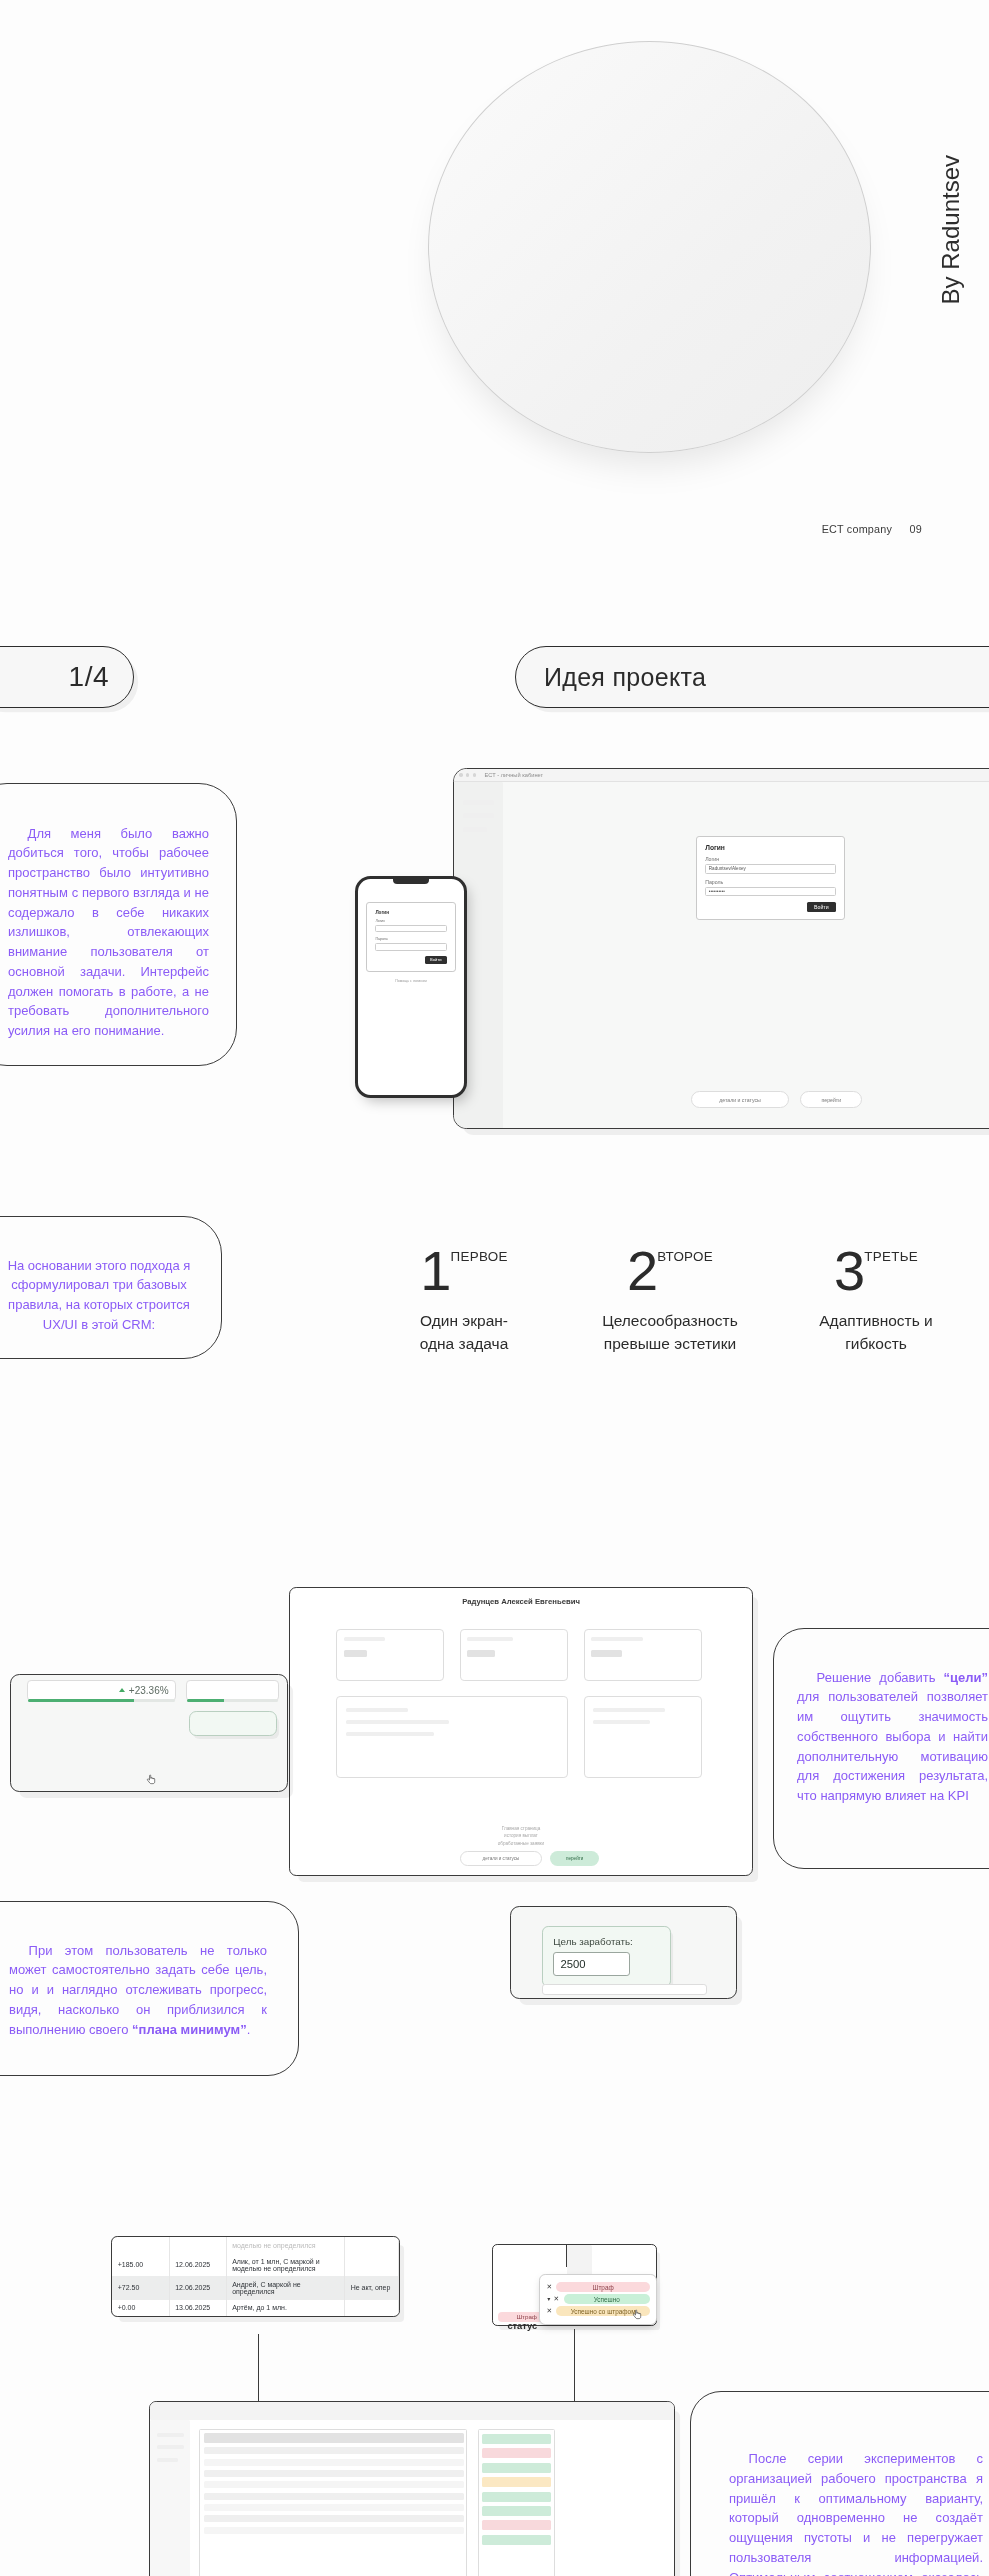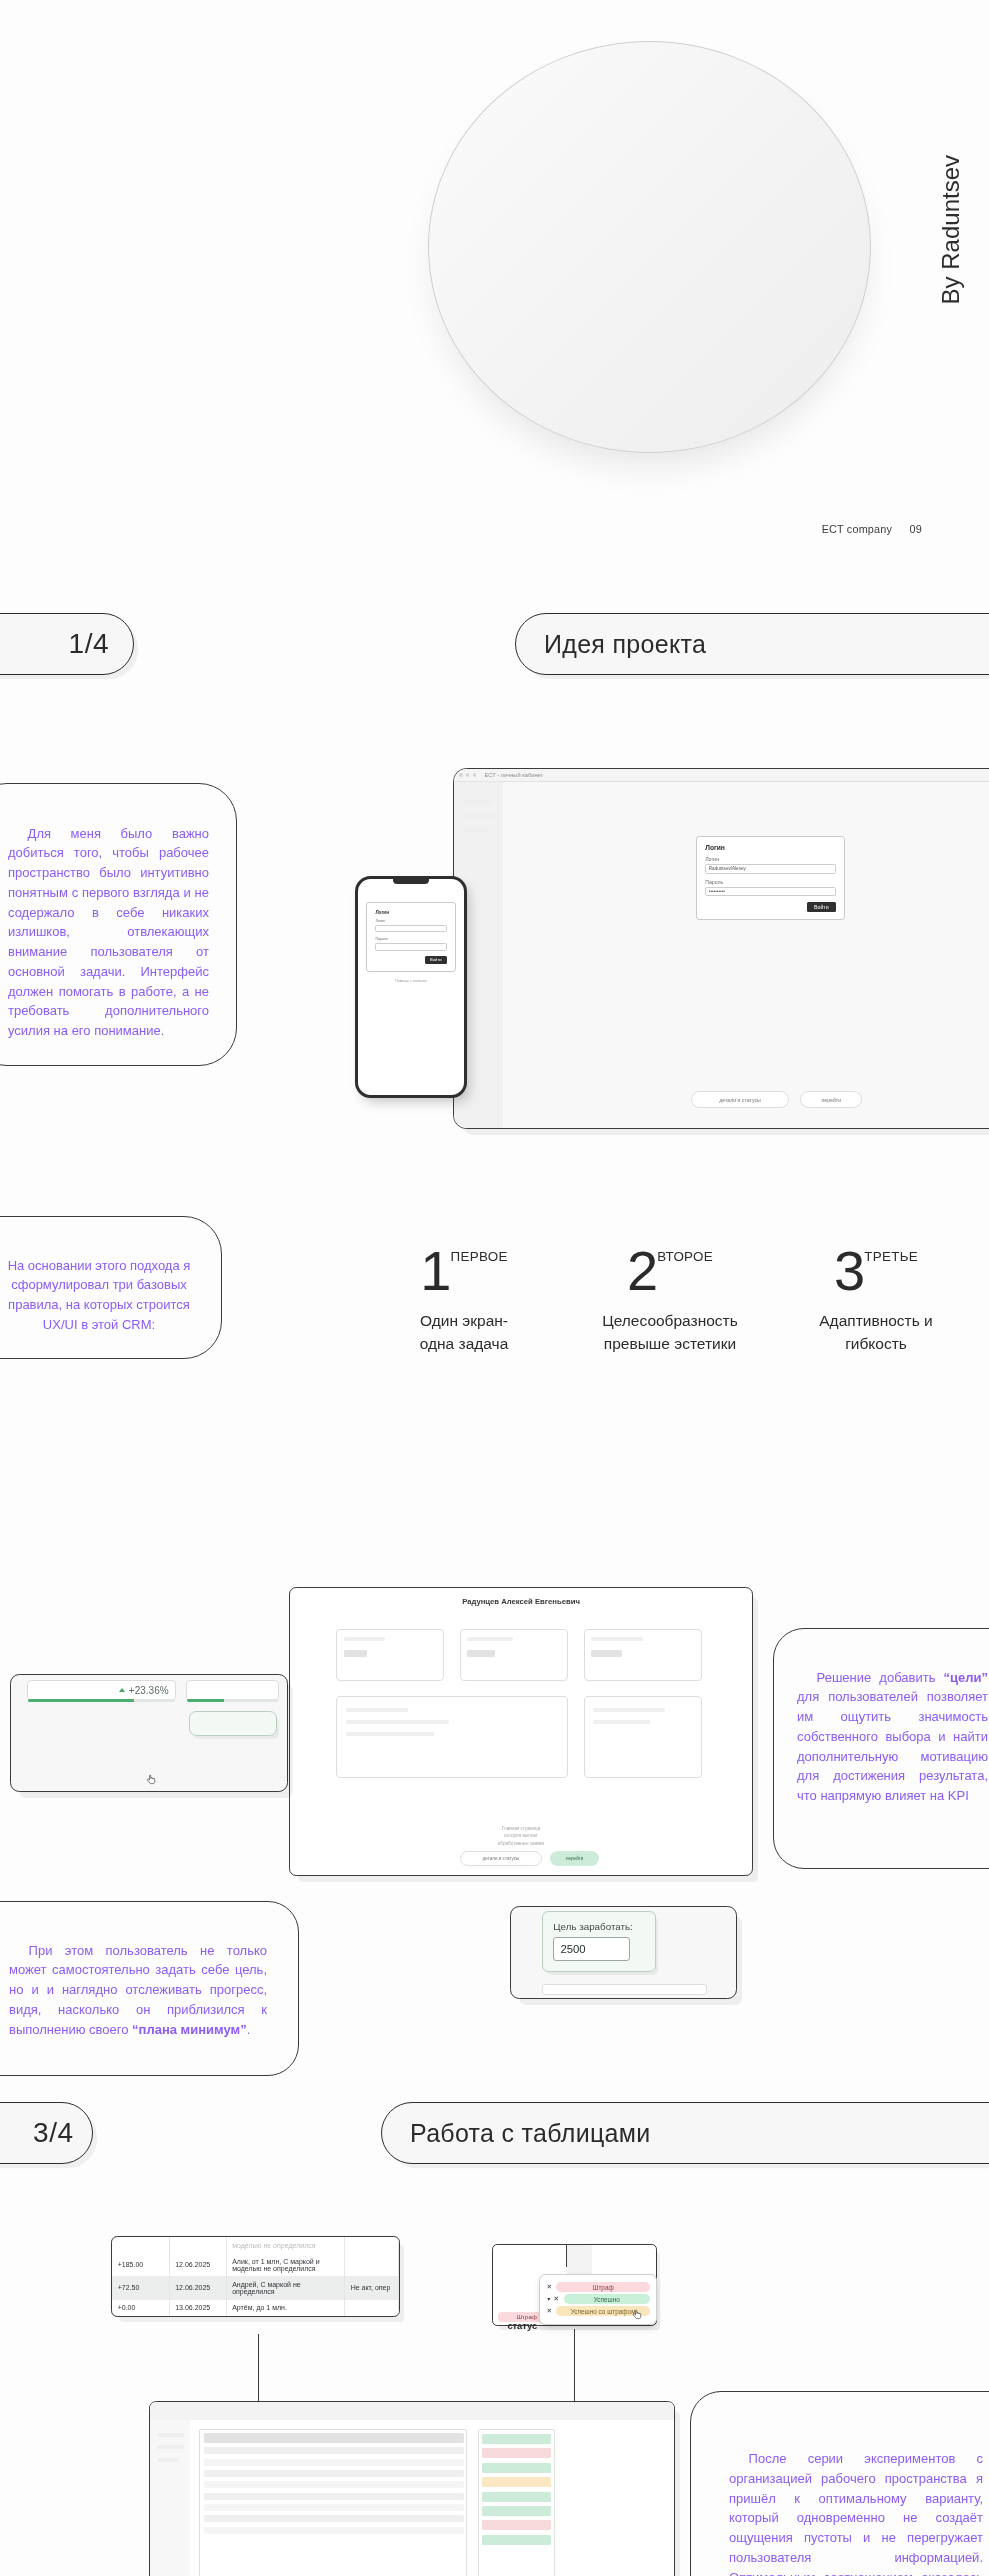--- a/index.html
+++ b/index.html
@@ -225,21 +225,21 @@
 
   <div class="hero">
     <div class="hero-ellipse"></div>
     <div class="hero-byline">By Raduntsev</div>
     <div class="hero-meta">
       <span>ECT company</span>
       <span>09</span>
     </div>
   </div>
 
-  <div class="sec-head" style="top:613px">
+  <div class="sec-head" style="top:646px">
     <div class="pill pill-num">
       <span>1/4</span>
     </div>
     <div class="pill pill-title">
       <span>Идея проекта</span>
     </div>
   </div>
 
   <div class="mock soft" style="left:453px; top:768px; width:577px; height:361px;">
     <div class="mock-bar">
@@ -361,47 +361,39 @@
 
     <div class="goal-card" style="left:178px; top:36px; width:88px; background:#f2f8f3;"></div>
     <div class="cursor" style="left:134px; top:98px;">
       <svg viewBox="0 0 24 30">
           <path d="M11 4c-.8 0-1.4.7-1.4 1.5v9.2l-2-2c-.6-.6-1.6-.6-2.2 0s-.6 1.6 0 2.2l5 6.2c.6.8 1.5 1.2 2.5 1.2h4.1c2 0 3.6-1.6 3.6-3.6v-6.1c0-.8-.6-1.4-1.4-1.4s-1.4.6-1.4 1.4v-.8c0-.8-.6-1.4-1.4-1.4s-1.4.6-1.4 1.4v-.9c0-.8-.6-1.4-1.4-1.4s-1.4.6-1.4 1.4V5.5C12.4 4.7 11.8 4 11 4z" fill="#fff" stroke="#222" stroke-width="1.2"></path>
         </svg>
     </div>
   </div>
 
   <div class="mock" style="left:510px; top:1906px; width:227px; height:93px; background:#f6f7f6; border-radius:9.3px;">
-    <div class="input-card" style="left:31px; top:4px; width:114px;">
+    <div class="input-card" style="left:31px; top:19px; width:129px;">
       <div class="t">Цель заработать:</div>
       <div class="box">2500</div>
     </div>
     <div class="wf w" style="left:31px;top:77px;width:165px;height:11.3px;border-radius:3.1px;"></div>
   </div>
 
   <div class="bubble" style="left:773px; top:1628px; width:247px; padding:20.6px 31px 62px 23px; border-radius:31px;">
     <p>
       Решение добавить <b>“цели”</b> для пользователей позволяет им ощутить значимость собственного выбора и найти дополнительную мотивацию для достижения результата, что напрямую влияет на KPI
     </p>
   </div>
 
   <div class="bubble" style="left:-31px; top:1901px; width:330px; padding:20.6px 31px 36px 39px; border-radius:31px;">
     <p>
       При этом пользователь не только может самостоятельно задать себе цель, но и и наглядно отслеживать прогресс, видя, насколько он приблизился к выполнению своего <b>“плана минимум”</b>.
     </p>
   </div>
 
-  <div class="sec-head" style="top:2102px">
-    <div class="pill pill-num" style="left:-36px; width:129px; justify-content:flex-end; padding-right:18.5px;">
-      <span>3/4</span>
-    </div>
-    <div class="pill pill-title" style="left:381px; width:639px;">
-      <span>Работа с таблицами</span>
-    </div>
-  </div>
 
   <div class="tbl" style="left:111px; top:2236px; width:289px;">
     <table>
       <tbody>
           <tr class="fade">
         <td style="width:57px;"></td>
             <td style="width:57px;"></td>
             <td>моделью не определился</td>
             <td style="width:54px;"></td>
       </tr>

